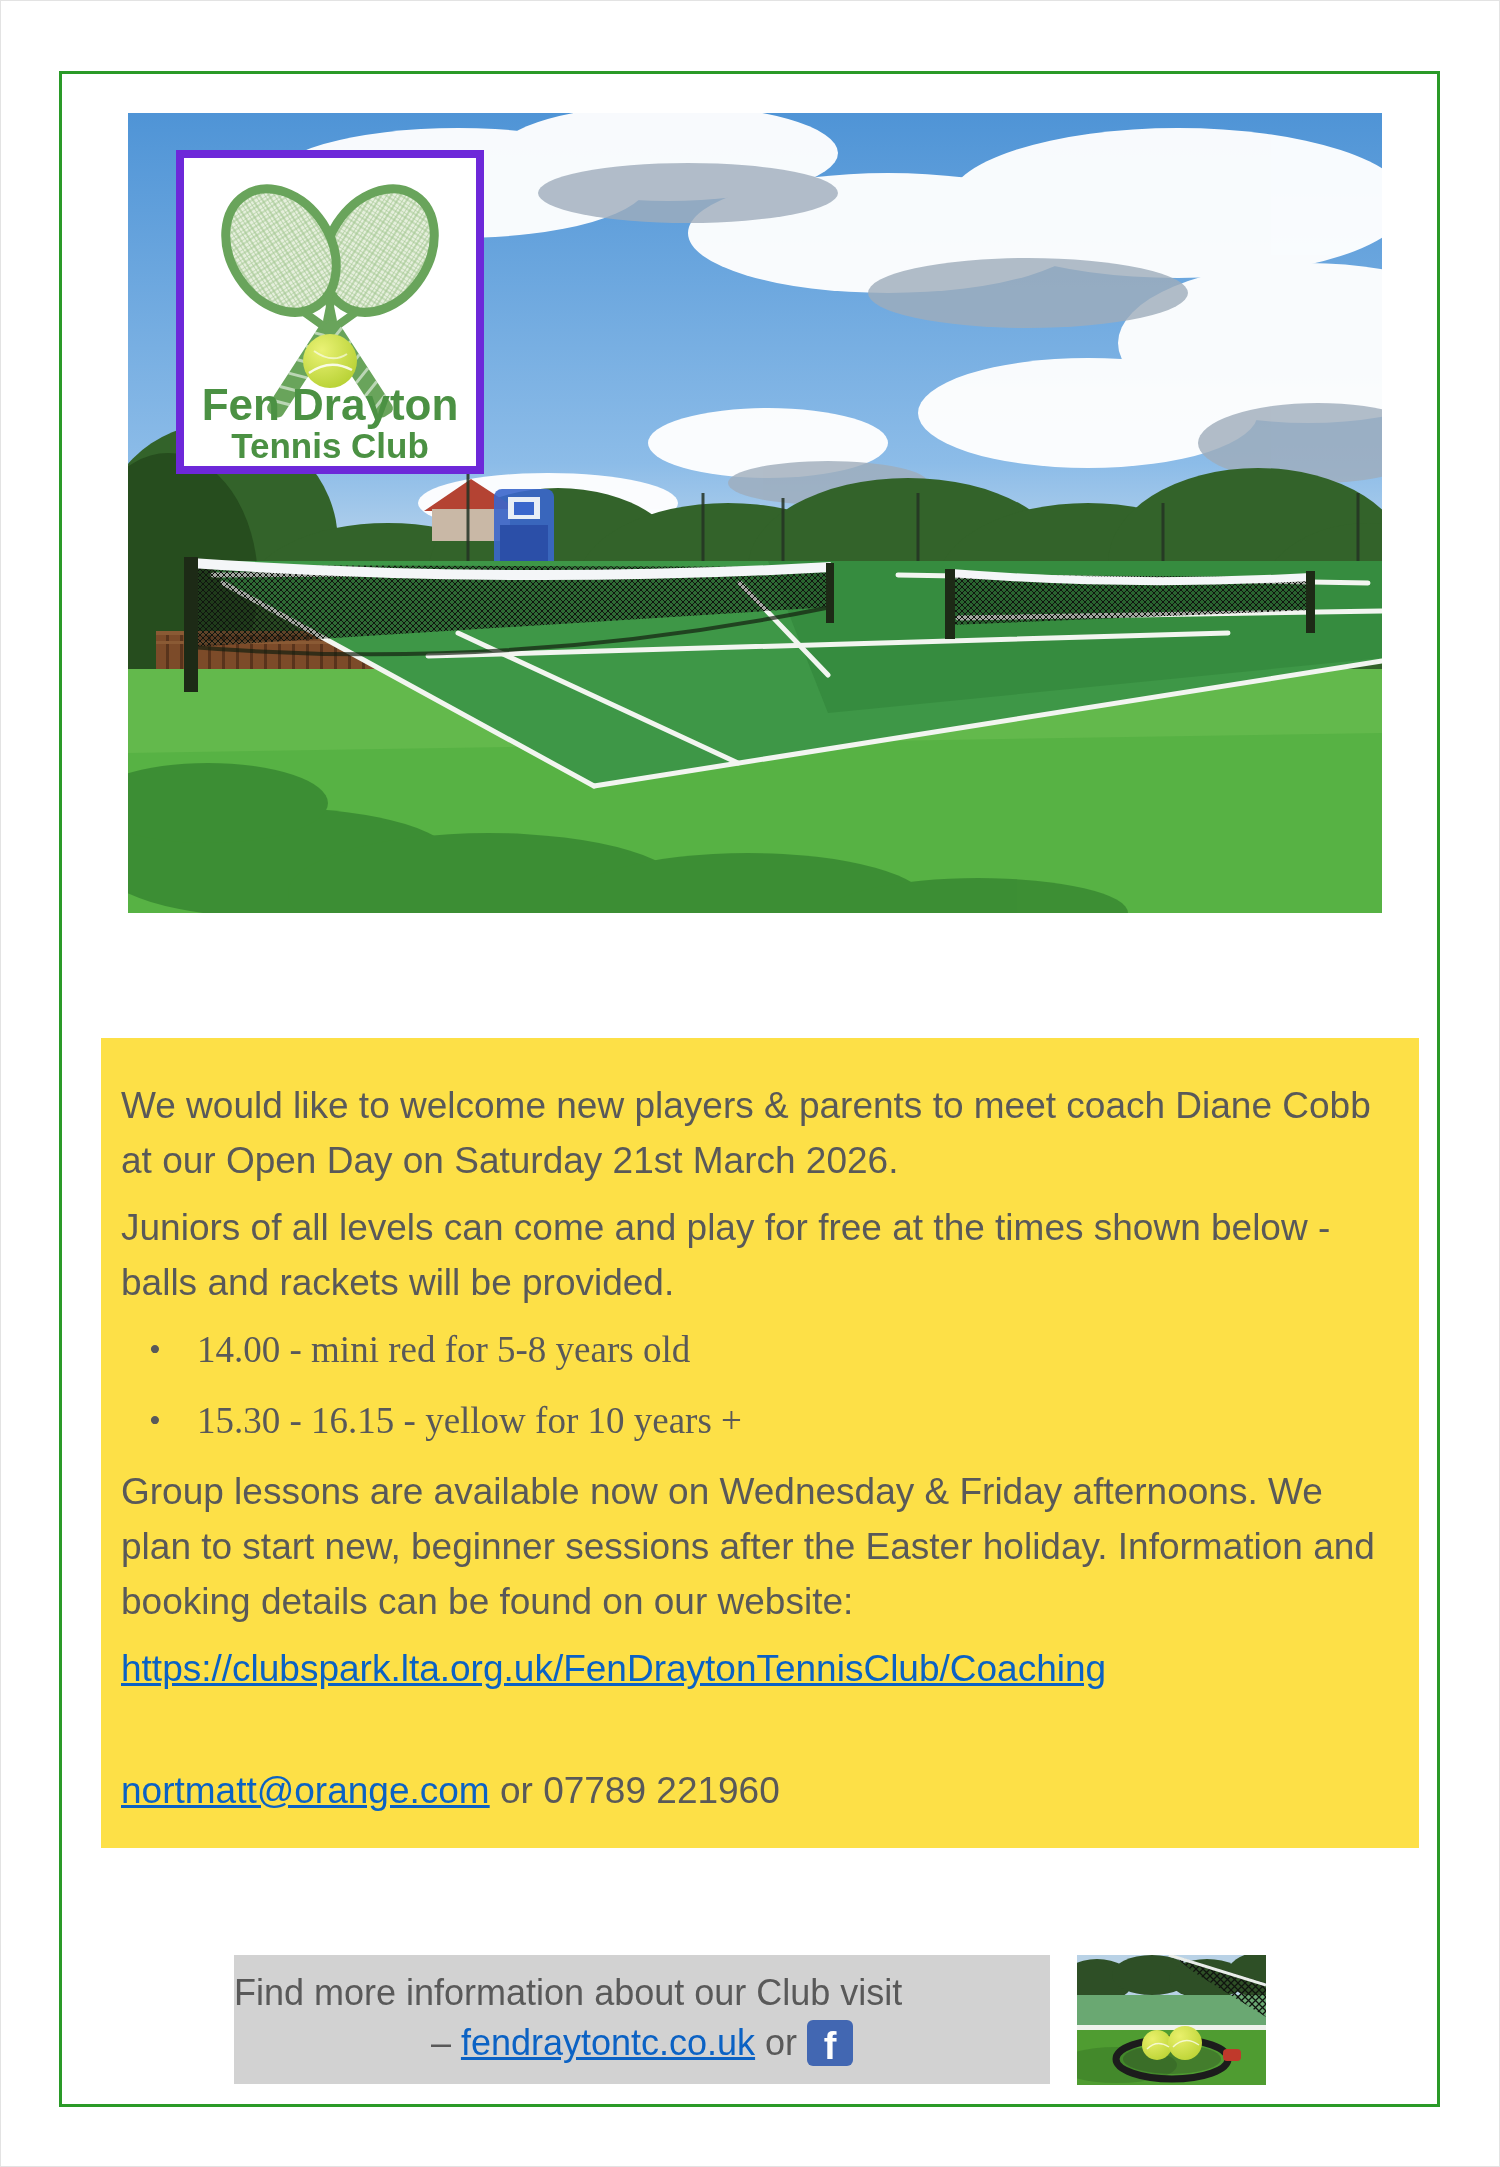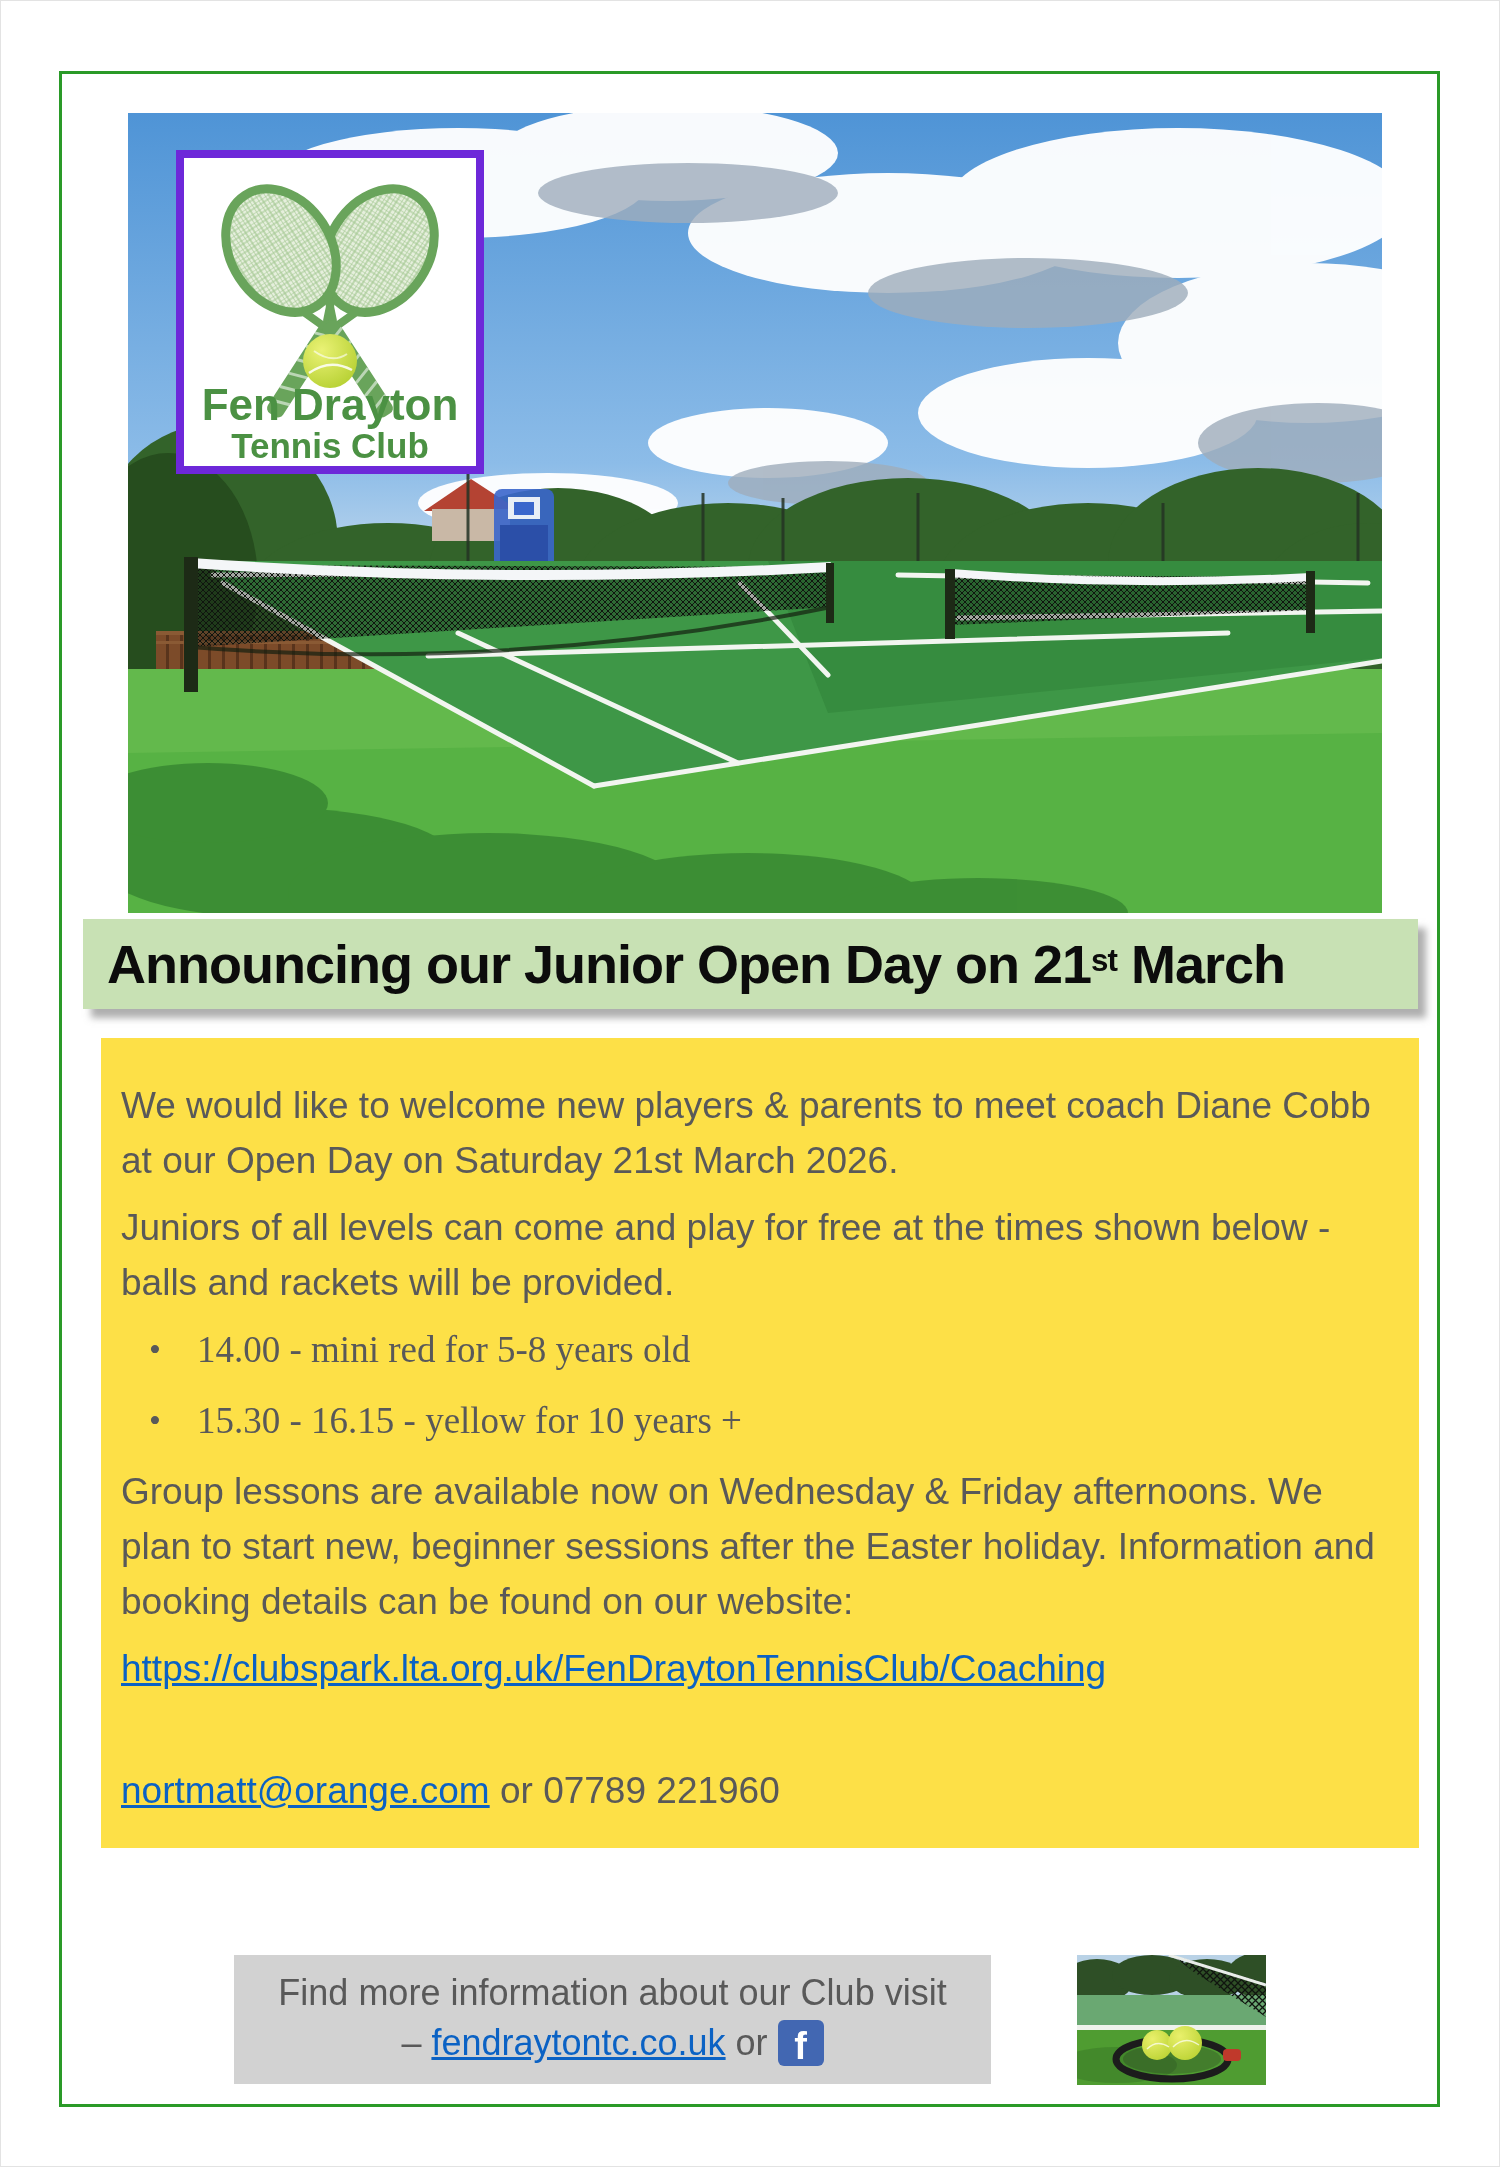--- a/index.html
+++ b/index.html
@@ -42,23 +42,23 @@
   }
   .content p{margin:0 0 12px 0;}
   .content ul{margin:0;padding:0;list-style:none;}
   .content li{margin:0 0 16px 0;padding-left:76px;position:relative;font-family:Liberation Serif, serif;}
   .content li:before{
     content:"\2022";position:absolute;left:28px;top:0;color:#595959;font-size:34px;
   }
   a.link{color:#0b62c4;text-decoration:underline;cursor:pointer;}
   
   .footer-bar{
-    position:absolute;left:233px;top:1954px;width:757px;height:129px;
+    position:absolute;left:233px;top:1954px;width:816px;height:129px;
     background:#d2d2d2;box-sizing:border-box;padding-top:14px;
-    color:#595959;font-size:36px;line-height:48px;text-align:center;
+    color:#595959;font-size:36px;line-height:48px;text-align:left;
   }
   .footer-line2{
     display:flex;align-items:center;justify-content:center;gap:10px;margin-top:2px;
   }
   .fb-icon{
     width:46px;height:46px;border-radius:6px;background:#4267b2;color:#ffffff;
     font-weight:bold;font-size:38px;display:flex;align-items:flex-end;
     justify-content:center;line-height:40px;cursor:pointer;
   }
   .footer-photo{
@@ -247,23 +247,20 @@
         <circle cx="146" cy="203" r="27" fill="url(#ballGrad)"></circle>
         <path d="M125,215 Q146,200 168,212" stroke="#ffffff" stroke-width="2.5" fill="none" opacity="0.85"></path>
         <path d="M130,193 Q148,206 163,196" stroke="#ffffff" stroke-width="2" fill="none" opacity="0.6"></path>
 
         <text x="146" y="262" text-anchor="middle" font-family="Liberation Sans, sans-serif" font-size="44" font-weight="bold" fill="#4b9143">Fen Drayton</text>
         <text x="146" y="300" text-anchor="middle" font-family="Liberation Sans, sans-serif" font-size="35" font-weight="bold" fill="#4b9143">Tennis Club</text>
       </svg>
     </div>
   </div>
 
-  <div class="banner">
-    <h1><span>Announcing our Junior Open Day on 21</span><span class="sup">st</span><span> March</span></h1>
-  </div>
 
   <div class="content">
     <p>We would like to welcome new players &amp; parents to meet coach Diane Cobb at our Open Day on Saturday 21st March 2026.</p>
     <p>Juniors of all levels can come and play for free at the times shown below - balls and rackets will be provided.</p>
     <ul>
       <li>14.00 - mini red for 5-8 years old</li>
       <li>15.30 - 16.15 - yellow for 10 years +</li>
     </ul>
     <p>Group lessons are available now on Wednesday &amp; Friday afternoons. We plan to start new, beginner sessions after the Easter holiday. Information and booking details can be found on our website:</p>
     <p><a class="link">https://clubspark.lta.org.uk/FenDraytonTennisClub/Coaching</a></p>

